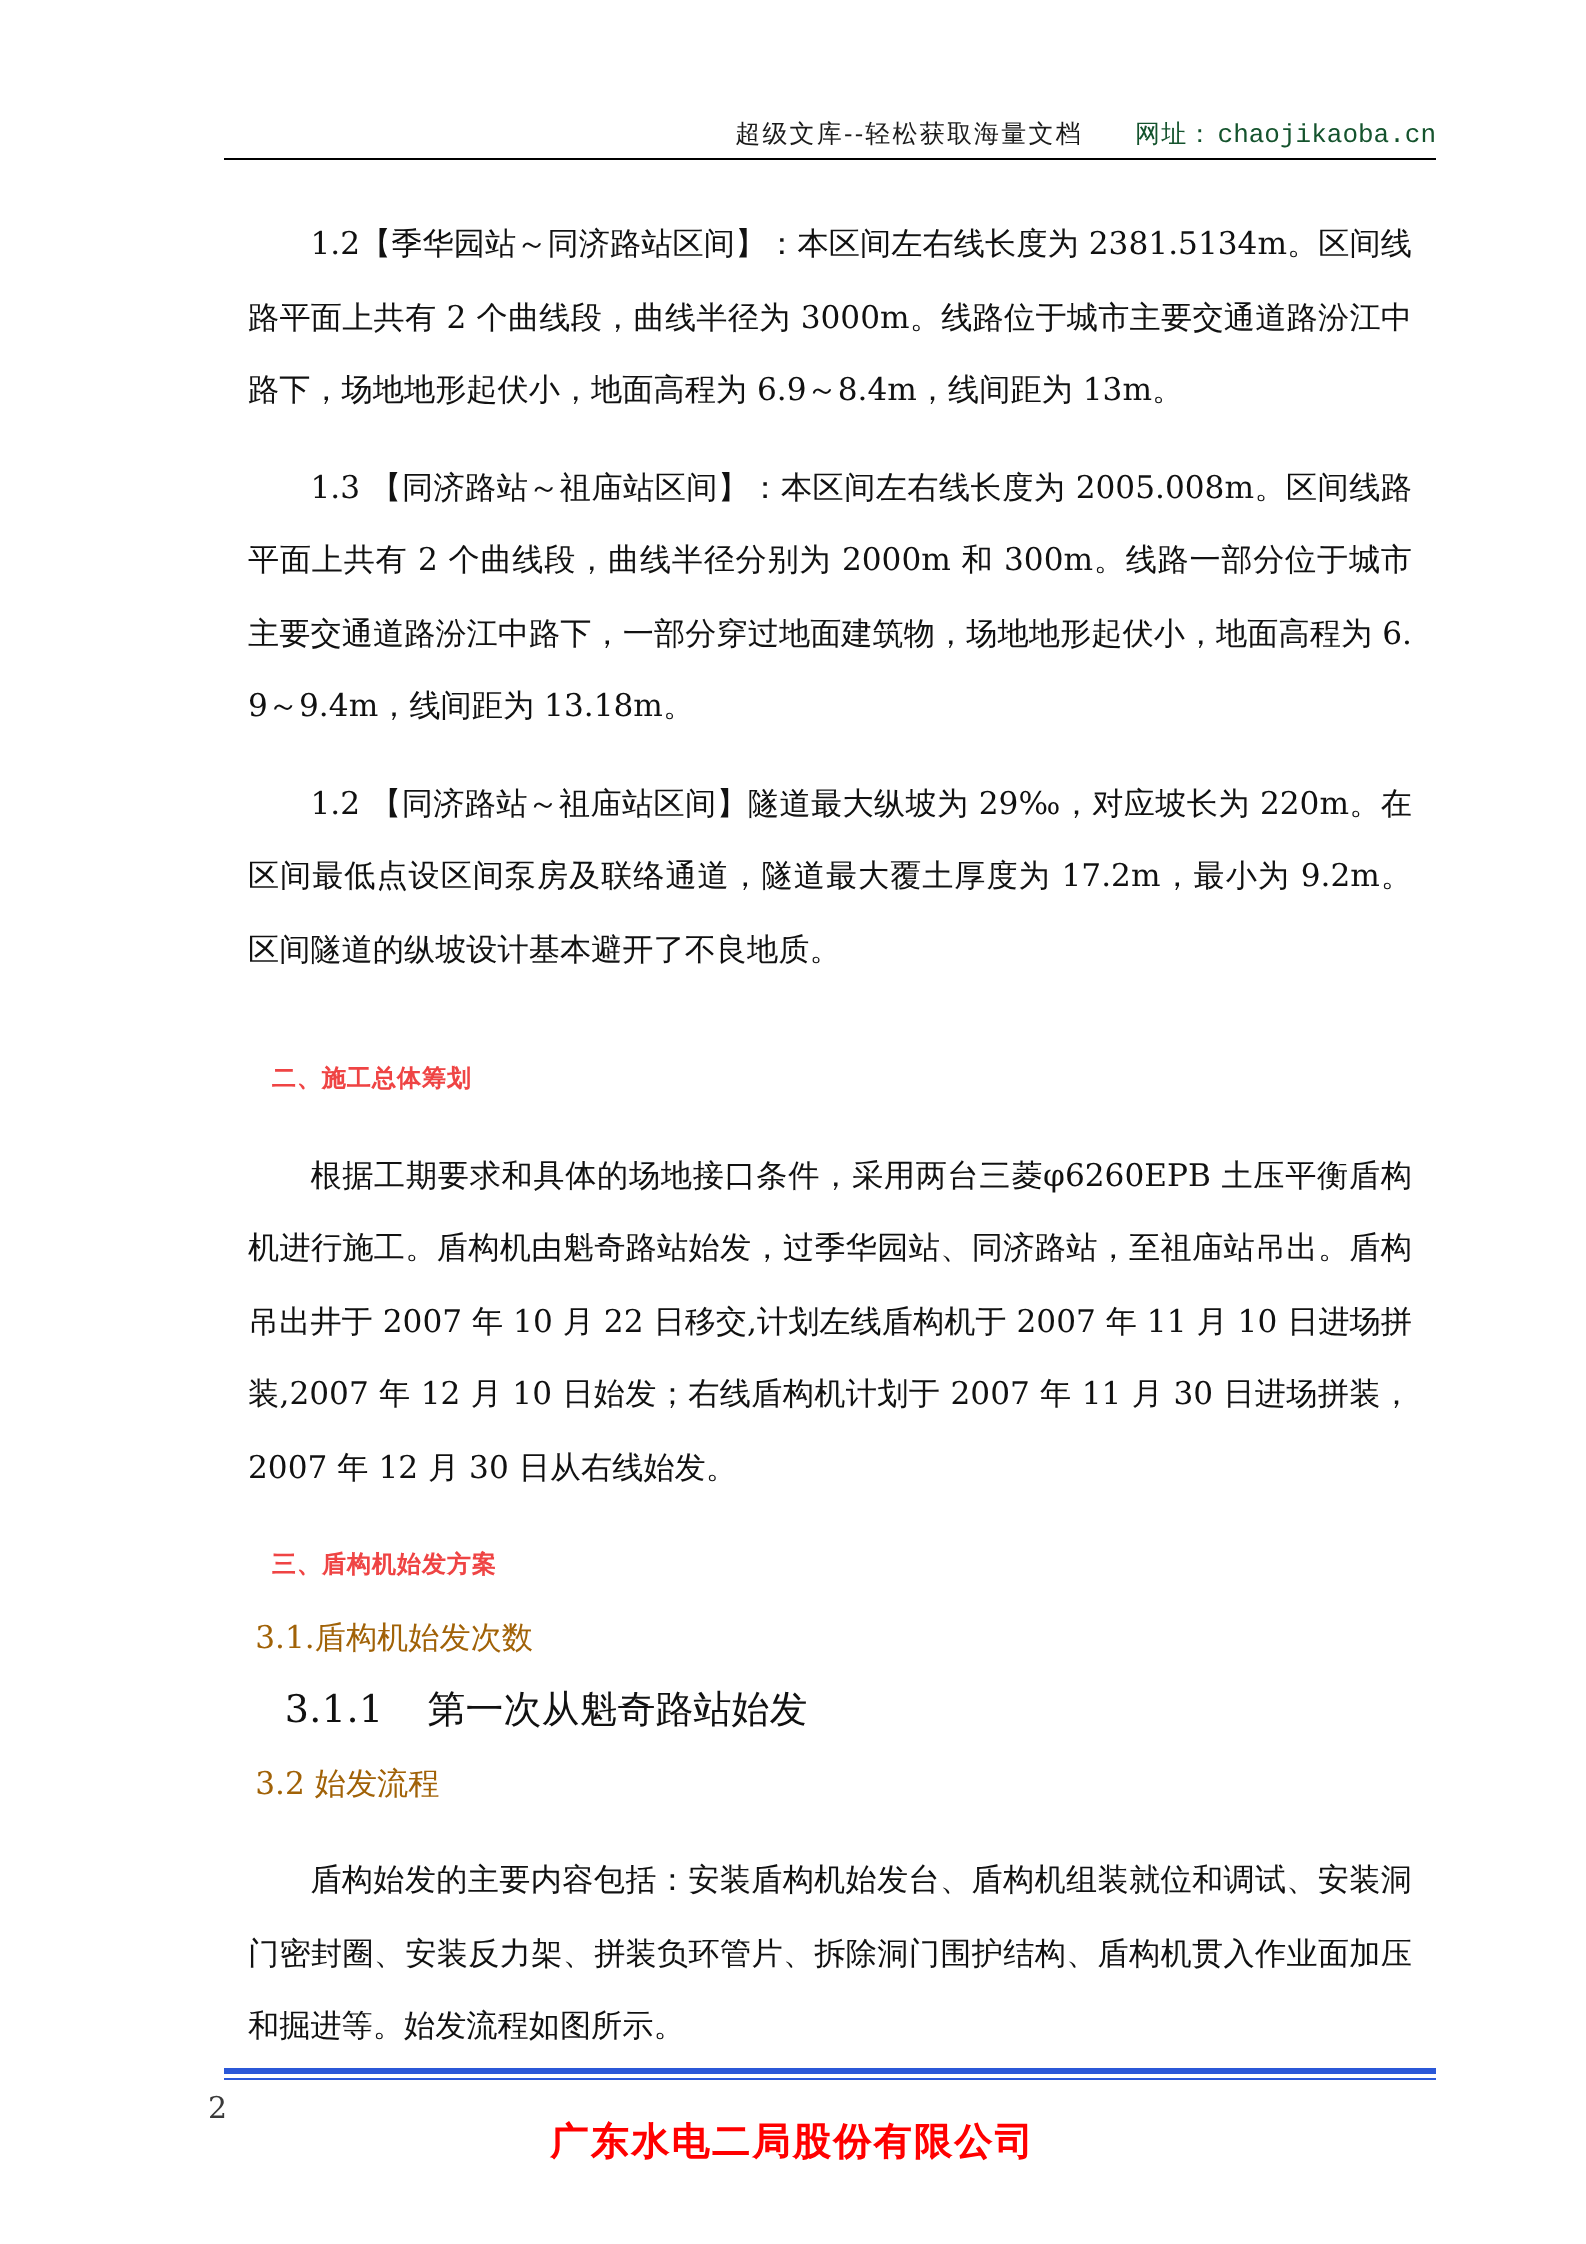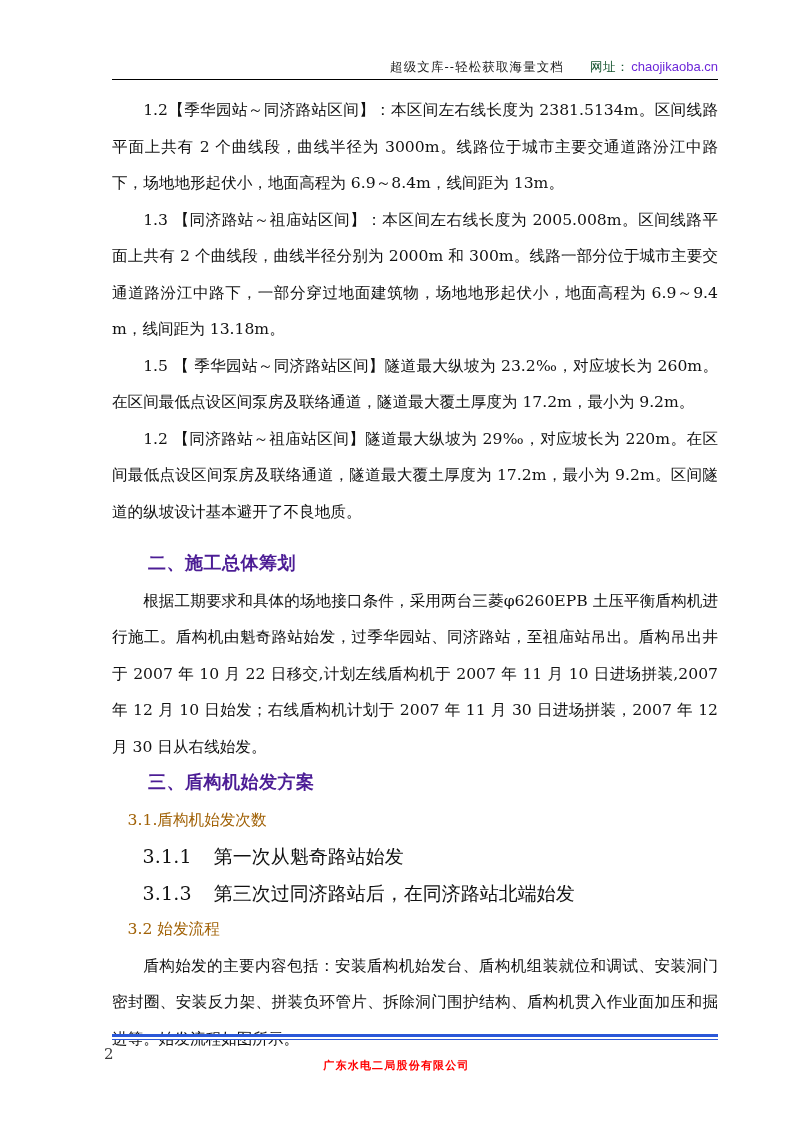--- a/index.html
+++ b/index.html
@@ -51,55 +51,55 @@
     display: inline-block;
     width: 26px;
   }
   .header-url-label {
     font-family: "DejaVu Serif", "Liberation Serif", serif;
     font-size: 12.5px;
     letter-spacing: 0.6px;
     color: #14532d;
   }
   .header-url {
-    font-family: Liberation Sans, sans-serif;
+    font-family: Liberation Mono, monospace;
     font-size: 13px;
-    color: #6d28d9;
+    color: #14532d;
     margin-left: 2px;
   }
 
   
   .content {
     position: absolute;
     left: 112px;
     top: 92px;
     width: 606px;
   }
 
   p.para {
-    margin: 0;
+    margin: 12px;
     font-size: 15.6px;
     line-height: 36.5px;
     text-align: justify;
     text-justify: inter-ideograph;
     text-indent: 2em;
     font-family: "DejaVu Serif", "Liberation Serif", serif;
     color: #111111;
     word-break: break-all;
   }
 
   h2.section {
     margin: 0;
-    font-size: 18px;
+    font-size: 12px;
     line-height: 36.5px;
     font-weight: bold;
     text-indent: 2em;
-    font-family: Liberation Mono, monospace;
+    font-family: Liberation Serif, serif;
     letter-spacing: 0.5px;
-    color: #4c1d95;
+    color: #ef4444;
   }
 
   p.sub {
     margin: 0;
     font-size: 15.6px;
     line-height: 36.5px;
     text-indent: 1em;
     font-family: "DejaVu Serif", "Liberation Serif", serif;
     color: #a16207;
   }
@@ -160,21 +160,21 @@
     color: #3a3a3a;
   }
   .footer-company {
     position: absolute;
     left: 0;
     top: 24px;
     width: 793px;
     text-align: center;
     font-family: "DejaVu Sans", "Liberation Sans", sans-serif;
     font-weight: bold;
-    font-size: 11px;
+    font-size: 19px;
     letter-spacing: 1.2px;
     color: #ff0000;
   }
 </style>
 </head>
 <body>
 
 <div class="page">
 
   <div class="header">
@@ -183,37 +183,33 @@
       <span class="header-gap"></span>
       <span class="header-url-label">网址：</span>
       <span class="header-url">chaojikaoba.cn</span>
     </div>
   </div>
 
   <div class="content">
 
     <p class="para">1.2【季华园站～同济路站区间】：本区间左右线长度为 2381.5134m。区间线路平面上共有 2 个曲线段，曲线半径为 3000m。线路位于城市主要交通道路汾江中路下，场地地形起伏小，地面高程为 6.9～8.4m，线间距为 13m。</p>
     <p class="para">1.3 【同济路站～祖庙站区间】：本区间左右线长度为 2005.008m。区间线路平面上共有 2 个曲线段，曲线半径分别为 2000m 和 300m。线路一部分位于城市主要交通道路汾江中路下，一部分穿过地面建筑物，场地地形起伏小，地面高程为 6.9～9.4m，线间距为 13.18m。</p>
-    <p class="para">1.5 【 季华园站～同济路站区间】隧道最大纵坡为 23.2‰，对应坡长为 260m。在区间最低点设区间泵房及联络通道，隧道最大覆土厚度为 17.2m，最小为 9.2m。</p>
     <p class="para">1.2 【同济路站～祖庙站区间】隧道最大纵坡为 29‰，对应坡长为 220m。在区间最低点设区间泵房及联络通道，隧道最大覆土厚度为 17.2m，最小为 9.2m。区间隧道的纵坡设计基本避开了不良地质。</p>
 
     <div class="spacer-sm"></div>
 
     <h2 class="section">二、施工总体筹划</h2>
     <p class="para">根据工期要求和具体的场地接口条件，采用两台三菱φ6260EPB 土压平衡盾构机进行施工。盾构机由魁奇路站始发，过季华园站、同济路站，至祖庙站吊出。盾构吊出井于 2007 年 10 月 22 日移交,计划左线盾构机于 2007 年 11 月 10 日进场拼装,2007 年 12 月 10 日始发；右线盾构机计划于 2007 年 11 月 30 日进场拼装，2007 年 12 月 30 日从右线始发。</p>
 
     <h2 class="section">三、盾构机始发方案</h2>
 
     <p class="sub">3.1.盾构机始发次数</p>
 
     <p class="subsub">
       <span class="num">3.1.1</span><span class="gap"></span><span>第一次从魁奇路站始发</span>
-    </p>
-    <p class="subsub">
-      <span class="num">3.1.3</span><span class="gap"></span><span>第三次过同济路站后，在同济路站北端始发</span>
     </p>
 
     <p class="sub">3.2  始发流程</p>
     <p class="para">盾构始发的主要内容包括：安装盾构机始发台、盾构机组装就位和调试、安装洞门密封圈、安装反力架、拼装负环管片、拆除洞门围护结构、盾构机贯入作业面加压和掘进等。始发流程如图所示。</p>
 
   </div>
 
   <div class="footer">
     <div class="footer-rule-wrap">
       <div class="footer-rule-top"></div>

